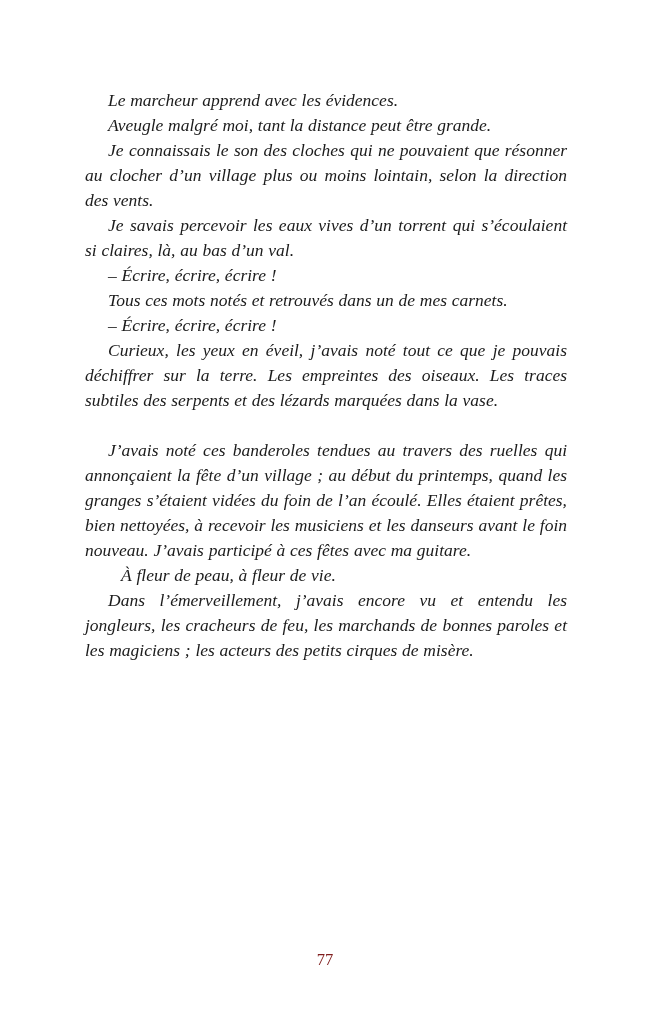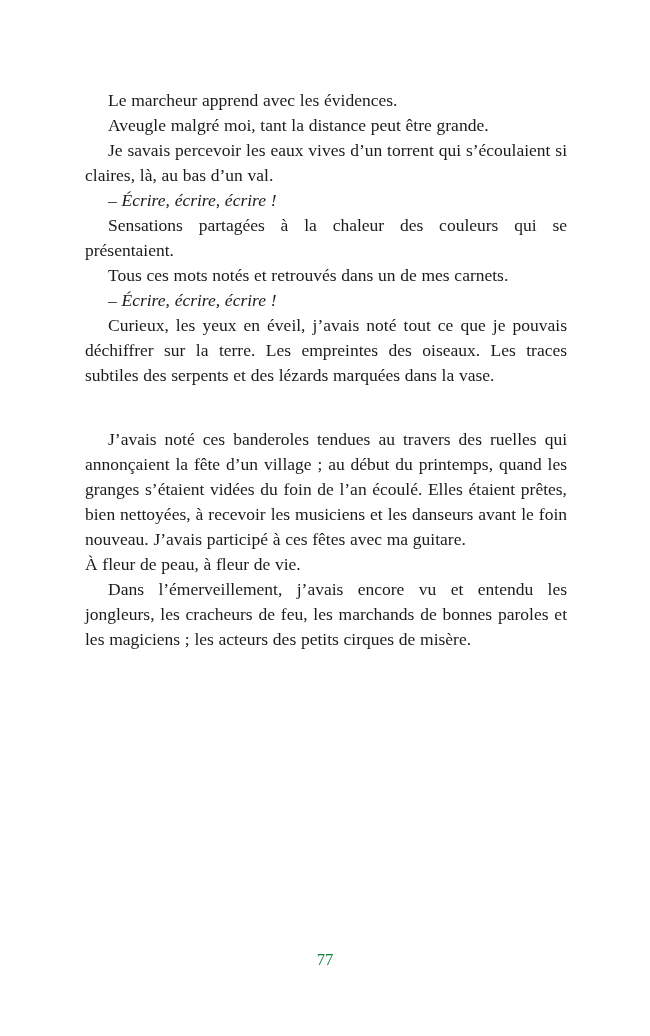--- a/index.html
+++ b/index.html
@@ -24,53 +24,55 @@
     font-size: 17.5px;
     line-height: 25px;
     text-align: justify;
     hyphens: auto;
     -webkit-hyphens: auto;
     word-spacing: 0.02em;
   }
   .para {
     margin: 0;
     padding: 0;
+    font-style: italic;
   }
   .indent {
     text-indent: 23px;
   }
   .no-indent {
     text-indent: 0;
+    margin-left: 36px;
   }
   .italic {
     font-style: italic;
   }
   .space-before {
-    margin-top: 39px;
+    margin-top: 25px;
   }
   .page-number {
     position: absolute;
     left: 0;
     right: 0;
     bottom: 66px;
     text-align: center;
     font-size: 16.5px;
-    color: #15803d;
+    color: #7f1d1d;
   }
 </style>
 </head>
 <body>
 
 <div class="page">
   <div class="text-block">
     <p class="para indent">Le marcheur apprend avec les évidences.</p>
     <p class="para indent">Aveugle malgré moi, tant la distance peut être grande.</p>
+    <p class="para indent">Je connaissais le son des cloches qui ne pouvaient que résonner au clocher d’un village plus ou moins lointain, selon la direction des vents.</p>
     <p class="para indent">Je savais percevoir les eaux vives d’un torrent qui s’écoulaient si claires, là, au bas d’un val.</p>
     <p class="para indent italic">– Écrire, écrire, écrire&nbsp;!</p>
-    <p class="para indent">Sensations partagées à la chaleur des couleurs qui se présentaient.</p>
     <p class="para indent">Tous ces mots notés et retrouvés dans un de mes carnets.</p>
     <p class="para indent italic">– Écrire, écrire, écrire&nbsp;!</p>
     <p class="para indent">Curieux, les yeux en éveil, j’avais noté tout ce que je pouvais déchiffrer sur la terre. Les empreintes des oiseaux. Les traces subtiles des serpents et des lézards marquées dans la vase.</p>
     <p class="para indent space-before">J’avais noté ces banderoles tendues au travers des ruelles qui annonçaient la fête d’un village&nbsp;; au début du printemps, quand les granges s’étaient vidées du foin de l’an écoulé. Elles étaient prêtes, bien nettoyées, à recevoir les musiciens et les danseurs avant le foin nouveau. J’avais participé à ces fêtes avec ma guitare.</p>
     <p class="para no-indent">À fleur de peau, à fleur de vie.</p>
     <p class="para indent">Dans l’émerveillement, j’avais encore vu et entendu les jongleurs, les cracheurs de feu, les marchands de bonnes paroles et les magiciens&nbsp;; les acteurs des petits cirques de misère.</p>
   </div>
   <div class="page-number">77</div>
 </div>
 

